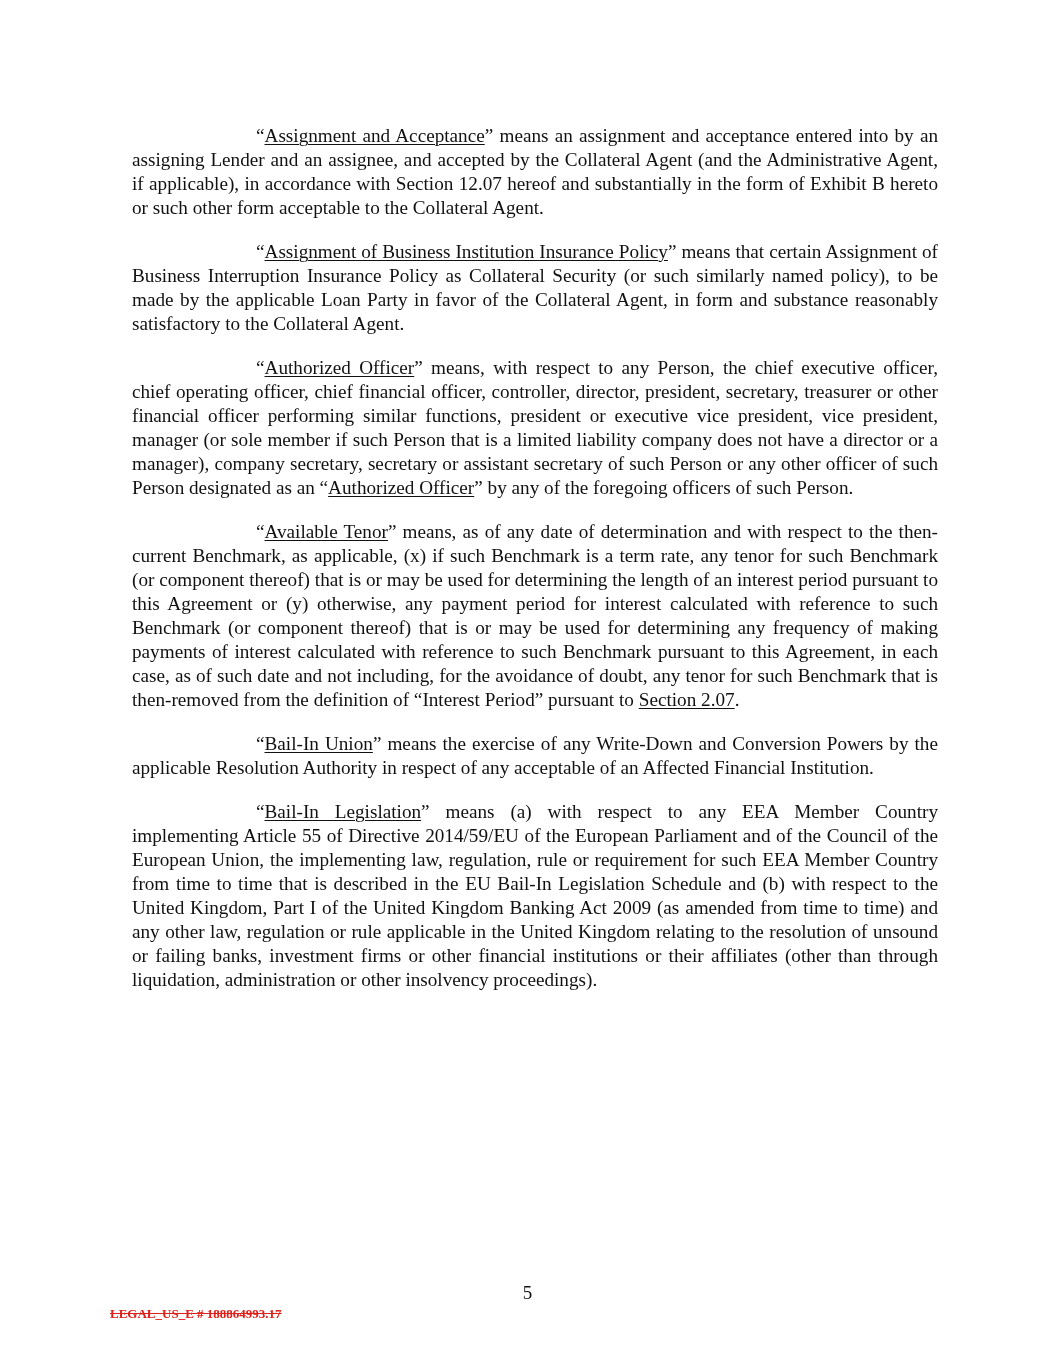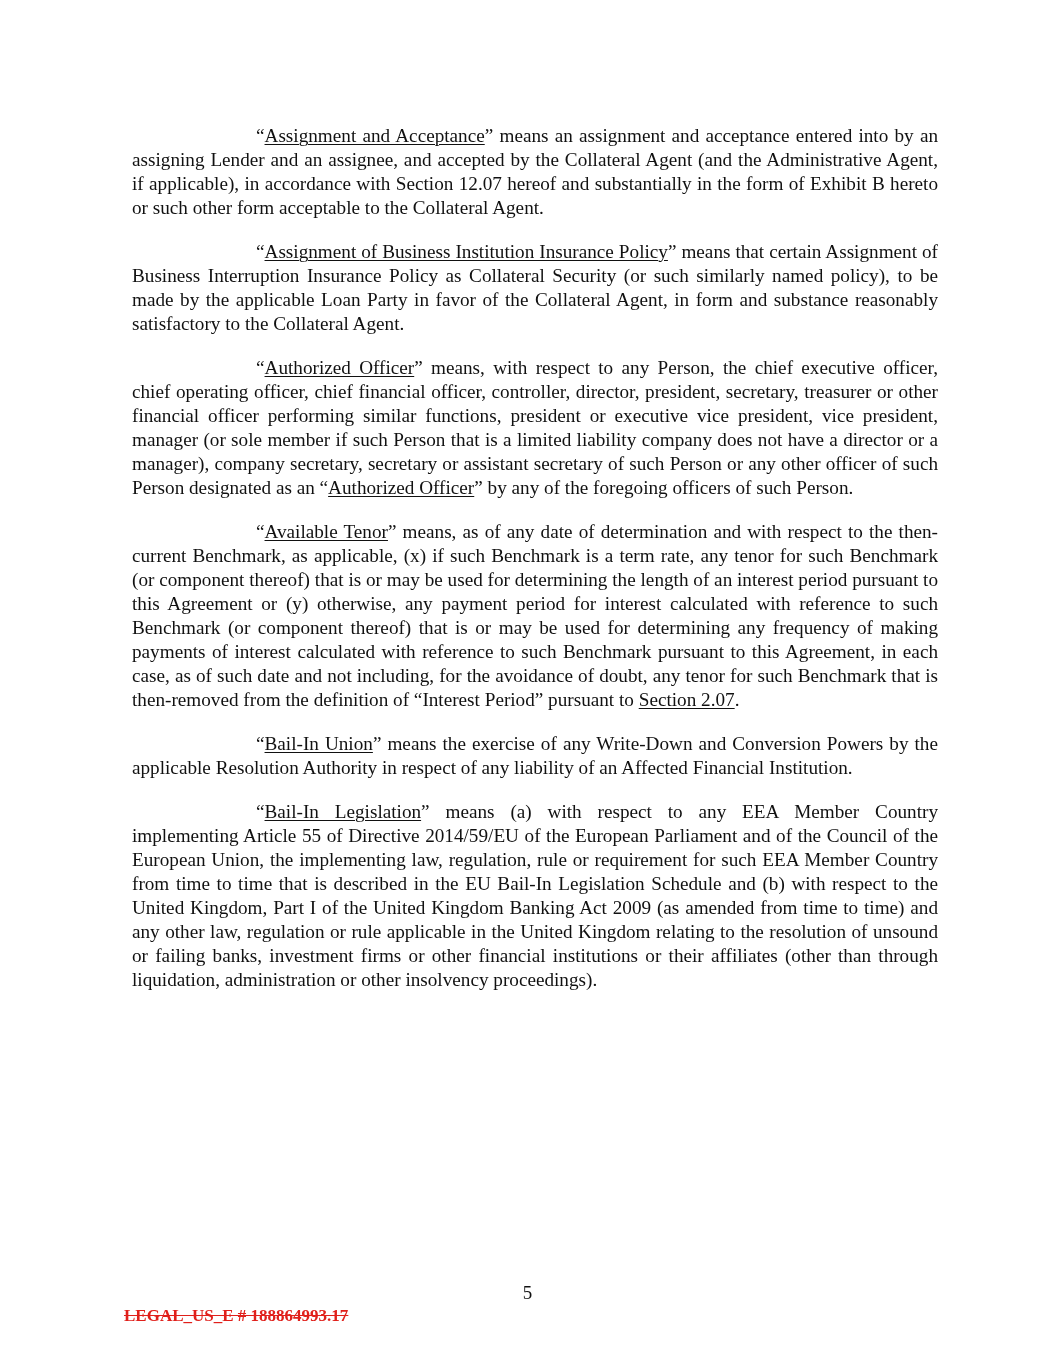--- a/index.html
+++ b/index.html
@@ -13,31 +13,31 @@
     margin: 0 0 20px 0;
     text-align: justify;
     text-indent: 124px;
   }
   .u { text-decoration: underline; text-underline-offset: 2px; text-decoration-thickness: 1px; }
   .page-number {
     position: absolute; left: 0; width: 1055px; top: 1282px; text-align: center;
     font-family: "Liberation Serif", serif; font-size: 19px; color: #111;
   }
   .footer-id {
-    position: absolute; left: 124px; top: 1306px;
-    font-family: "Liberation Serif", serif; font-size: 17px; font-weight: bold;
+    position: absolute; left: 110px; top: 1306px;
+    font-family: "Liberation Serif", serif; font-size: 13px; font-weight: bold;
     color: #e0201b; text-decoration: line-through;
   }
 </style>
 </head>
 <body>
 
 <div class="page">
   <p class="para"><span>“</span><span class="u">Assignment and Acceptance</span><span>” means an assignment and acceptance entered into by an assigning Lender and an assignee, and accepted by the Collateral Agent (and the Administrative Agent, if applicable), in accordance with Section 12.07 hereof and substantially in the form of Exhibit B hereto or such other form acceptable to the Collateral Agent.</span></p>
   <p class="para"><span>“</span><span class="u">Assignment of Business Institution Insurance Policy</span><span>” means that certain Assignment of Business Interruption Insurance Policy as Collateral Security (or such similarly named policy), to be made by the applicable Loan Party in favor of the Collateral Agent, in form and substance reasonably satisfactory to the Collateral Agent.</span></p>
   <p class="para"><span>“</span><span class="u">Authorized Officer</span><span>” means, with respect to any Person, the chief executive officer, chief operating officer, chief financial officer, controller, director, president, secretary, treasurer or other financial officer performing similar functions, president or executive vice president, vice president, manager (or sole member if such Person that is a limited liability company does not have a director or a manager), company secretary, secretary or assistant secretary of such Person or any other officer of such Person designated as an “</span><span class="u">Authorized Officer</span><span>” by any of the foregoing officers of such Person.</span></p>
   <p class="para"><span>“</span><span class="u">Available Tenor</span><span>” means, as of any date of determination and with respect to the then-current Benchmark, as applicable, (x) if such Benchmark is a term rate, any tenor for such Benchmark (or component thereof) that is or may be used for determining the length of an interest period pursuant to this Agreement or (y) otherwise, any payment period for interest calculated with reference to such Benchmark (or component thereof) that is or may be used for determining any frequency of making payments of interest calculated with reference to such Benchmark pursuant to this Agreement, in each case, as of such date and not including, for the avoidance of doubt, any tenor for such Benchmark that is then-removed from the definition of “Interest Period” pursuant to </span><span class="u">Section 2.07</span><span>.</span></p>
-  <p class="para"><span>“</span><span class="u">Bail-In Union</span><span>” means the exercise of any Write-Down and Conversion Powers by the applicable Resolution Authority in respect of any liability of an Affected Financial Institution.</span></p>
+  <p class="para"><span>“</span><span class="u">Bail-In Union</span><span>” means the exercise of any Write-Down and Conversion Powers by the applicable Resolution Authority in respect of any acceptable of an Affected Financial Institution.</span></p>
   <p class="para"><span>“</span><span class="u">Bail-In Legislation</span><span>” means (a) with respect to any EEA Member Country implementing Article 55 of Directive 2014/59/EU of the European Parliament and of the Council of the European Union, the implementing law, regulation, rule or requirement for such EEA Member Country from time to time that is described in the EU Bail-In Legislation Schedule and (b) with respect to the United Kingdom, Part I of the United Kingdom Banking Act 2009 (as amended from time to time) and any other law, regulation or rule applicable in the United Kingdom relating to the resolution of unsound or failing banks, investment firms or other financial institutions or their affiliates (other than through liquidation, administration or other insolvency proceedings).</span></p>
 </div>
 
 <div class="page-number">5</div>
 <div class="footer-id" style="color: rgb(224, 32, 27);">LEGAL_US_E # 188864993.17</div>
 
 </body></html>

